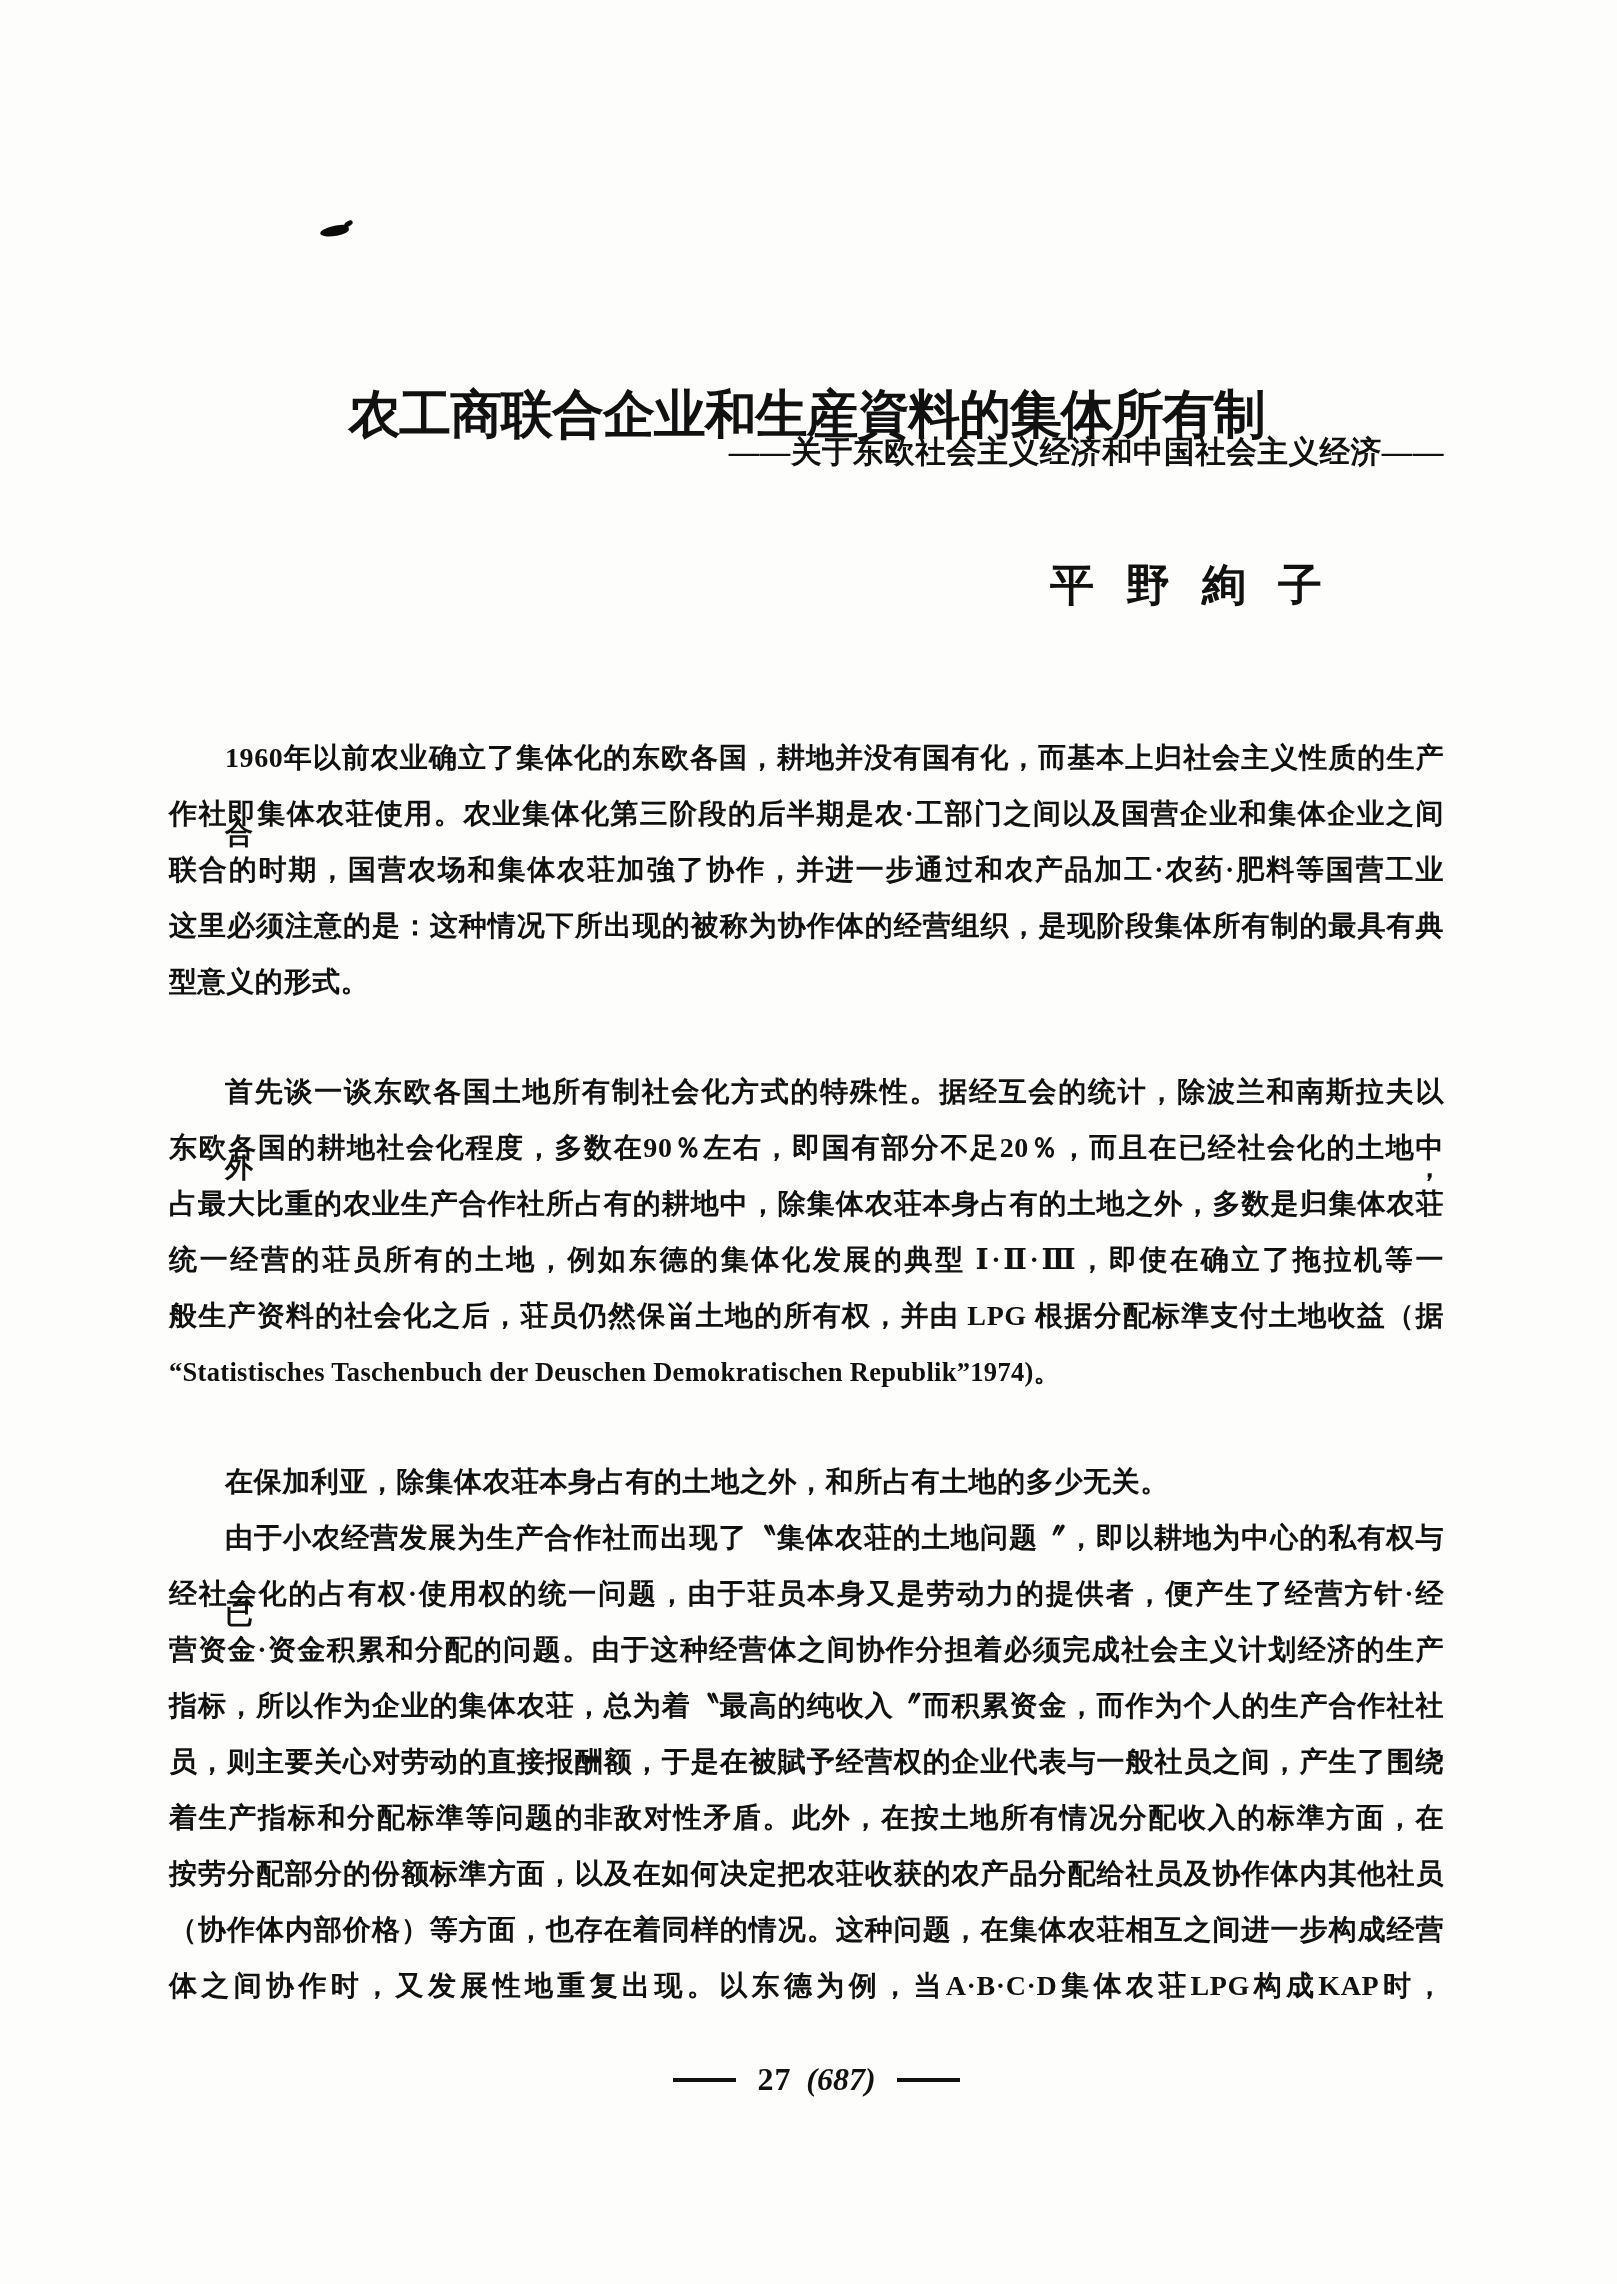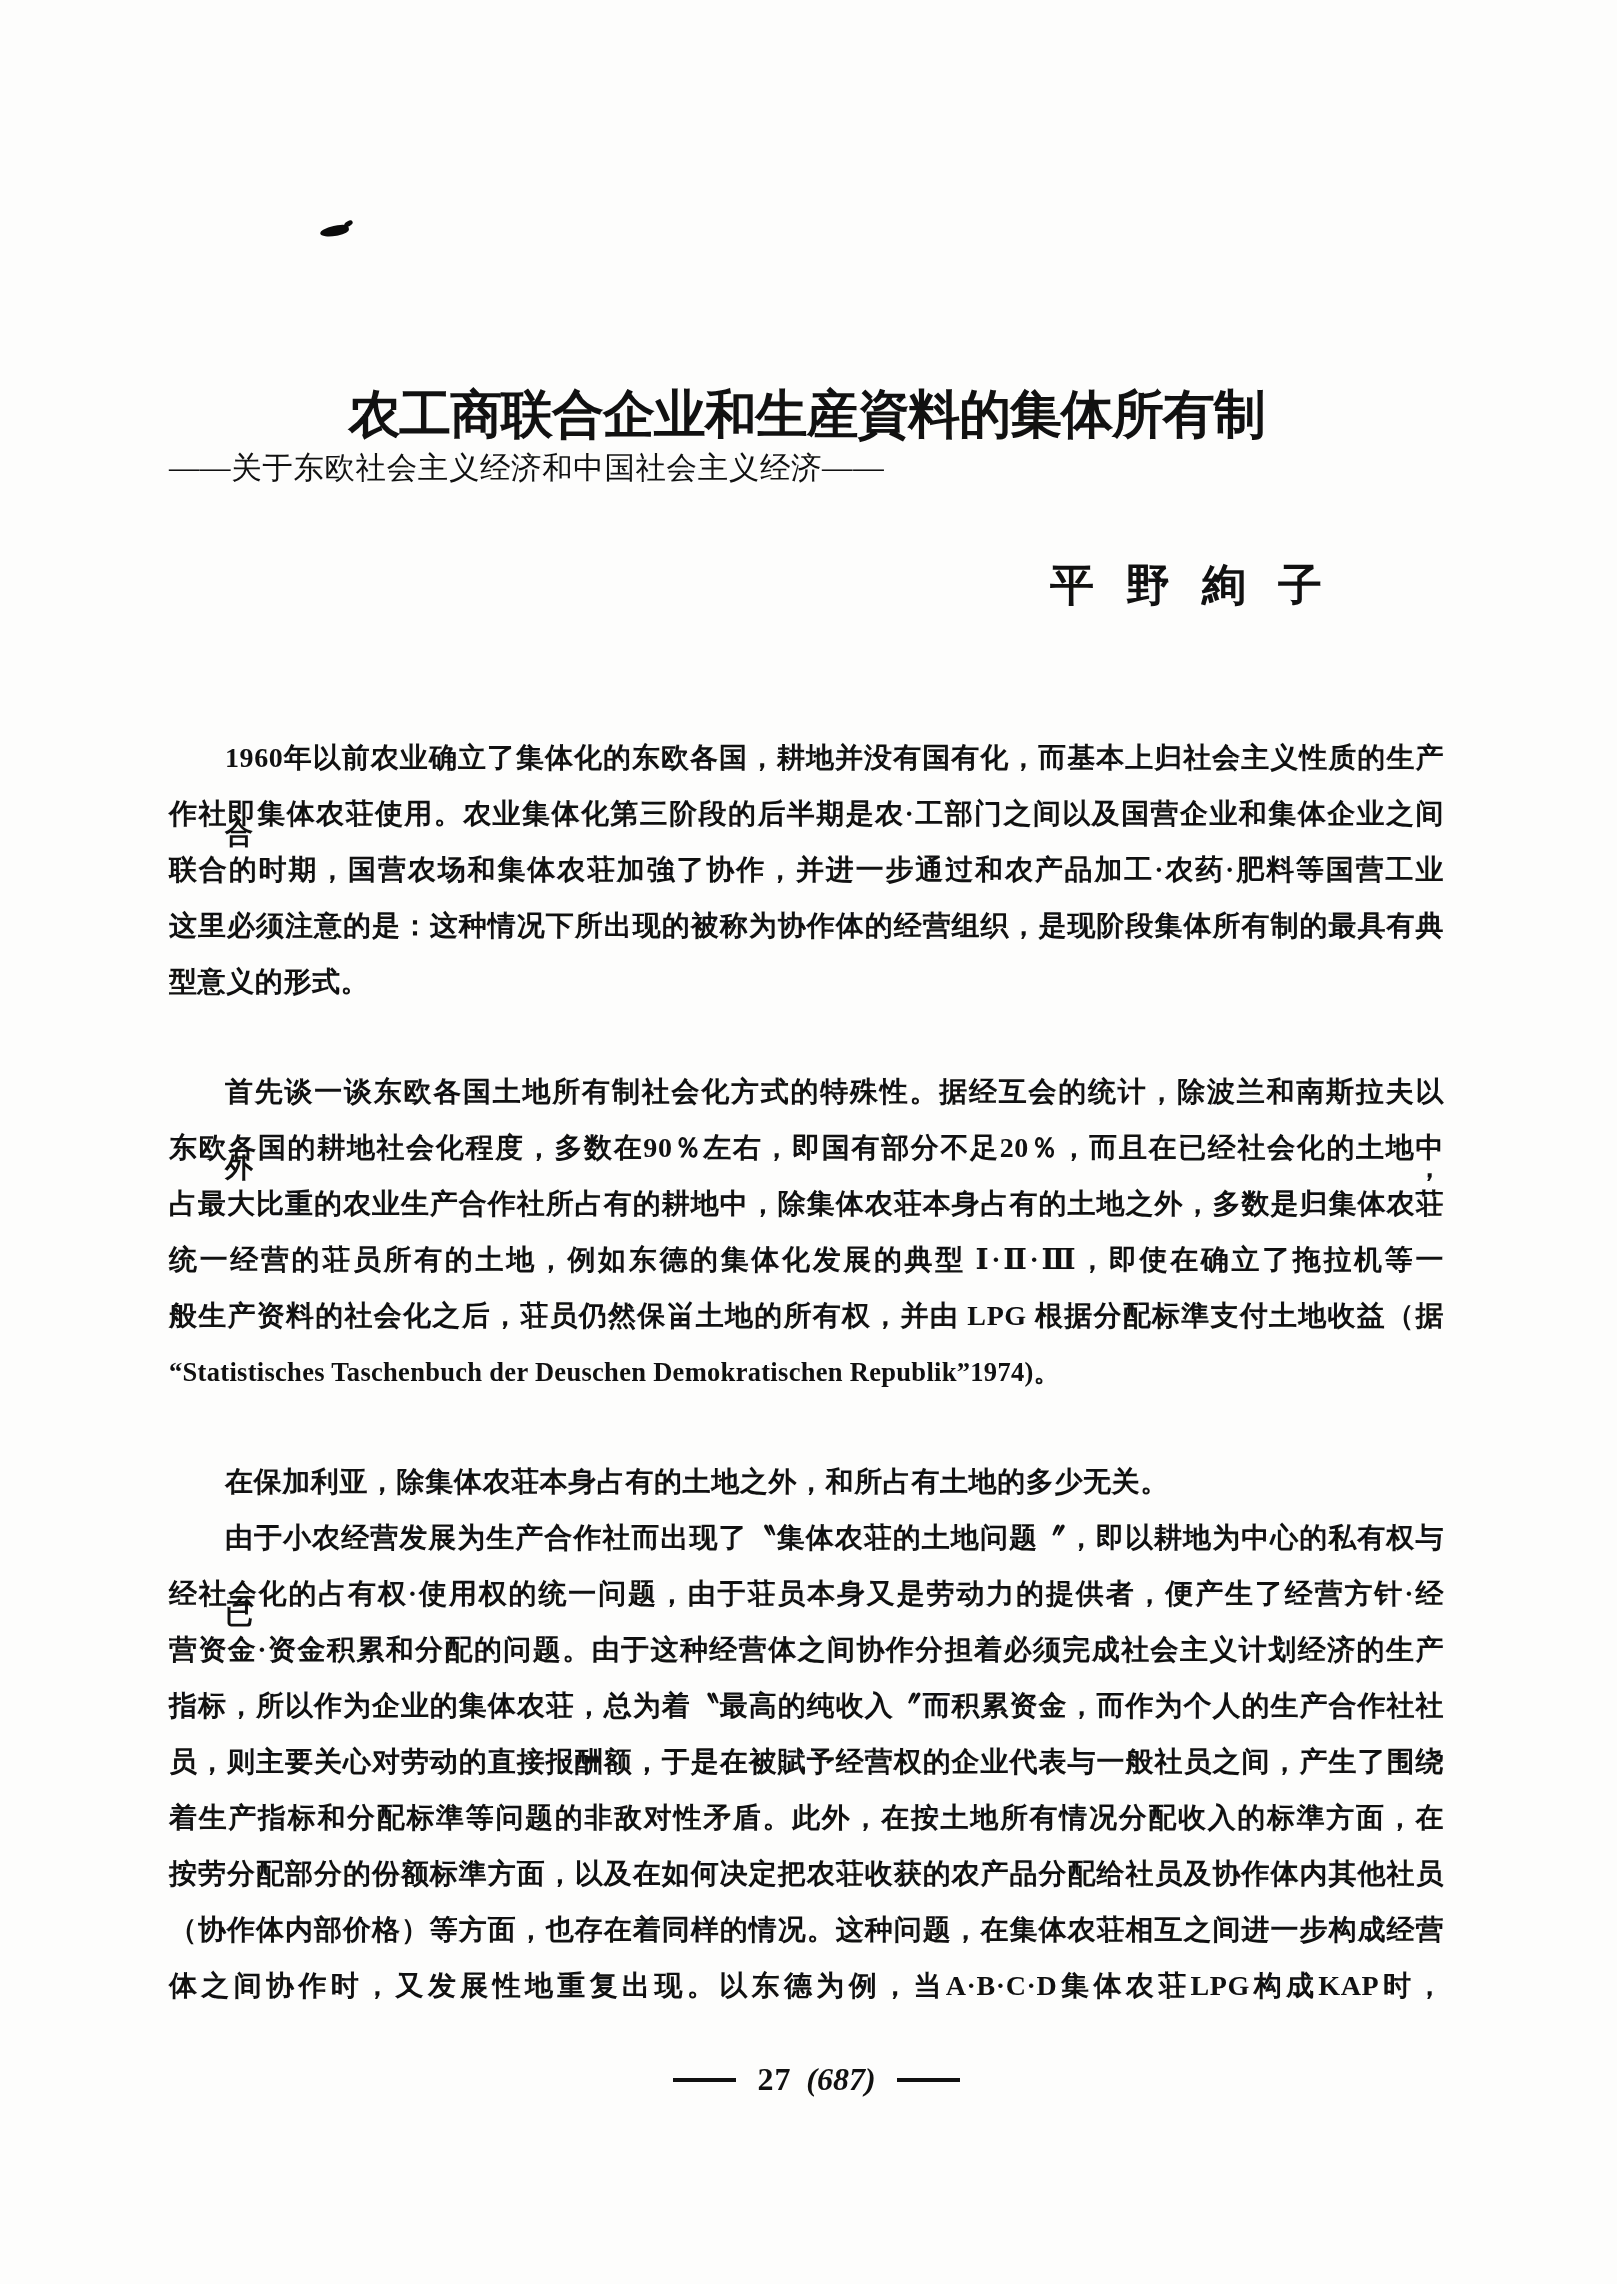--- a/index.html
+++ b/index.html
@@ -34,23 +34,23 @@
   .article-title {
     position: absolute;
     left: 161px; top: 345px; width: 1275px;
     text-align: center;
     font-size: 52px; font-weight: bold;
     letter-spacing: -1.1px;
     white-space: nowrap;
   }
   .article-subtitle {
     position: absolute;
-    left: 161px; top: 448px; width: 1275px;
-    text-align: left;
-    font-size: 30.5px; font-weight: normal;
+    left: 161px; top: 432px; width: 1275px;
+    text-align: right;
+    font-size: 30.5px; font-weight: bold;
     letter-spacing: 0.6px;
     white-space: nowrap;
   }
   .author-line {
     position: absolute;
     left: 161px; top: 556px; width: 1275px;
     text-align: right;
     padding-right: 90px;
     box-sizing: border-box;
     font-size: 44px; font-weight: bold;

